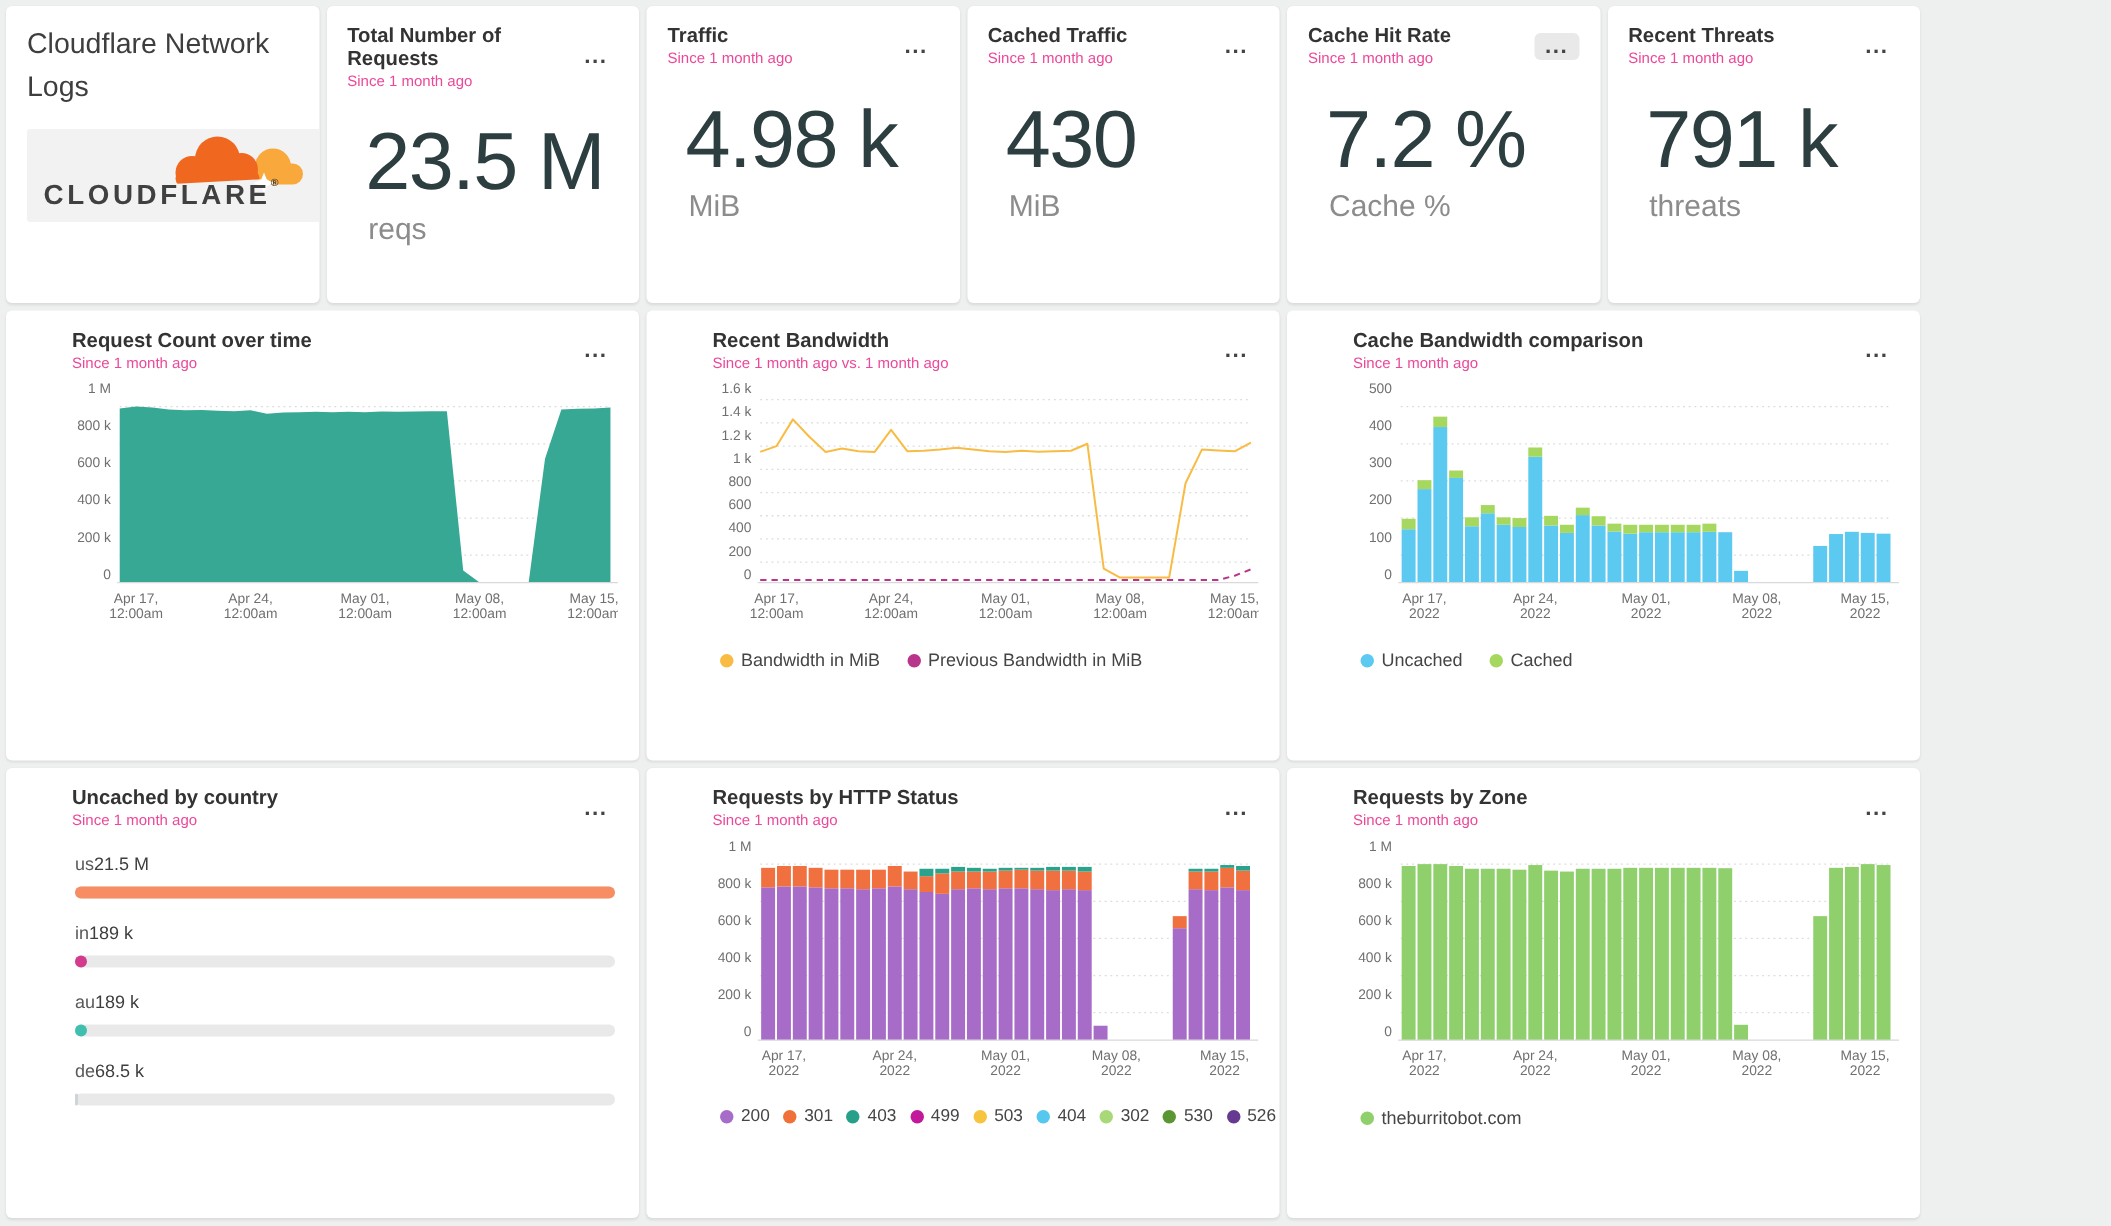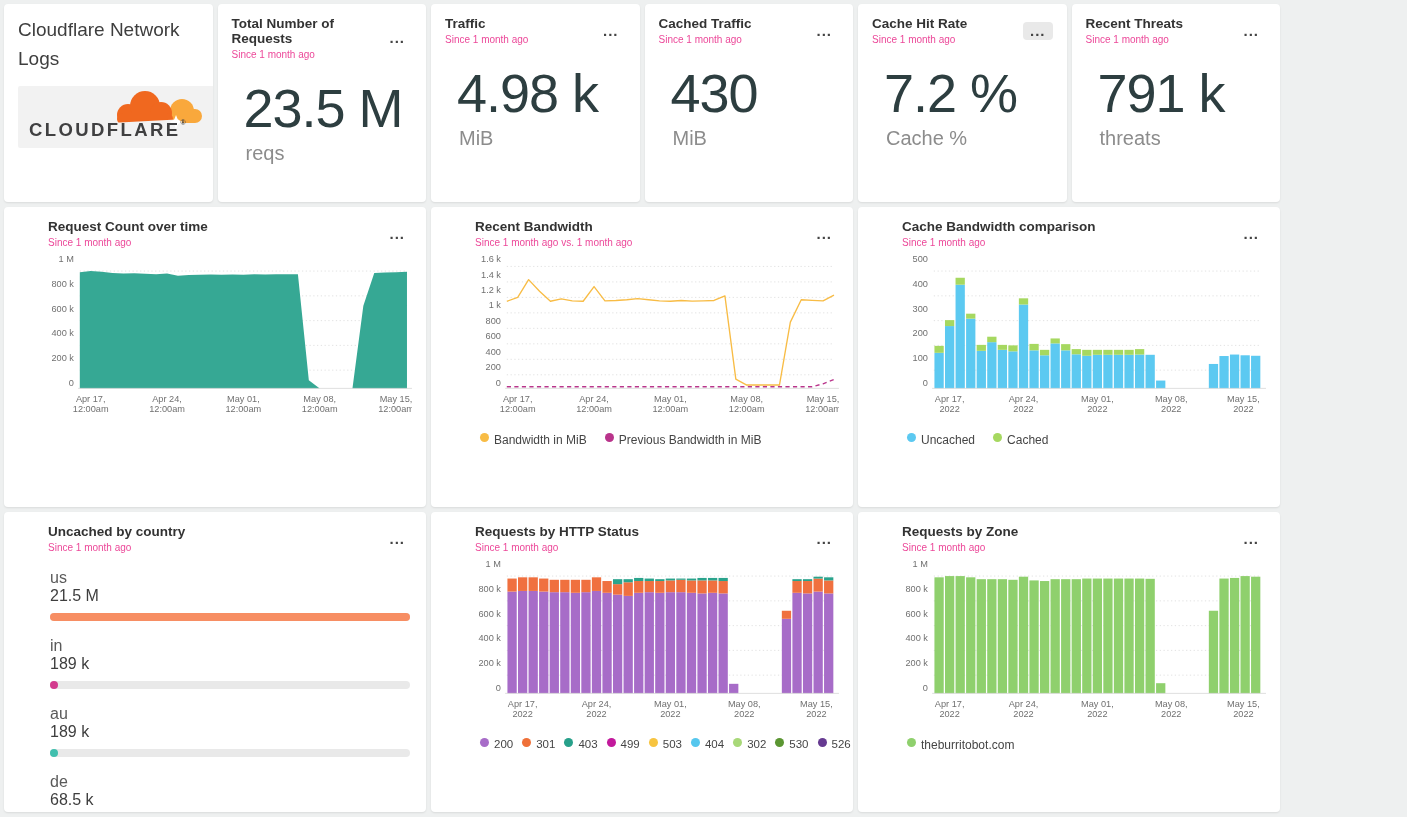--- a/index.html
+++ b/index.html
@@ -19,25 +19,25 @@
   .apptitle{font-size:19px;color:#3e3e3e;line-height:1.5;width:180px;}
   .logo{margin-top:13px;background:#f2f2f2;height:62px;width:196px;position:relative;border-radius:2px;}
   .logotext{position:absolute;left:11px;bottom:7px;font-size:18.5px;font-weight:700;letter-spacing:2.4px;color:#404041;}
   .logomark{font-size:7px;vertical-align:top;letter-spacing:0;}
   .cloud{position:absolute;right:6px;top:3px;}
   .chartbox{margin-top:4px;}
   .chartbox svg{display:block;width:100%;}
   .ax{font-size:11px;fill:#707070;}
   .legend{display:flex;gap:18px;padding:2px 0 0 5px;font-size:12px;color:#454545;}
   .legend.compact{gap:9px;font-size:11.5px;}
-  .litem{display:flex;align-items:flex-start;gap:5px;white-space:nowrap;}
+  .litem{display:flex;align-items:center;gap:5px;white-space:nowrap;}
   .ldot{width:9px;height:9px;border-radius:50%;display:inline-block;flex:none;}
   .barlist{margin-top:16px;padding:0 2px;}
   .crow{margin-bottom:16px;}
-  .crow-top{display:flex;justify-content:flex-start;font-size:16px;color:#5a5a5a;margin-bottom:8px;flex-direction:column;}
+  .crow-top{display:flex;justify-content:flex-start;font-size:12px;color:#5a5a5a;margin-bottom:8px;}
   .cvalue{color:#3e3e3e;}
   .ctrack{height:8px;background:#e9e9e9;border-radius:4px;}
   .cfill{height:8px;border-radius:4px;min-width:2px;}
 </style>
 </head>
 <body>
 
 <div class="grid">
 
   <div class="panel">

